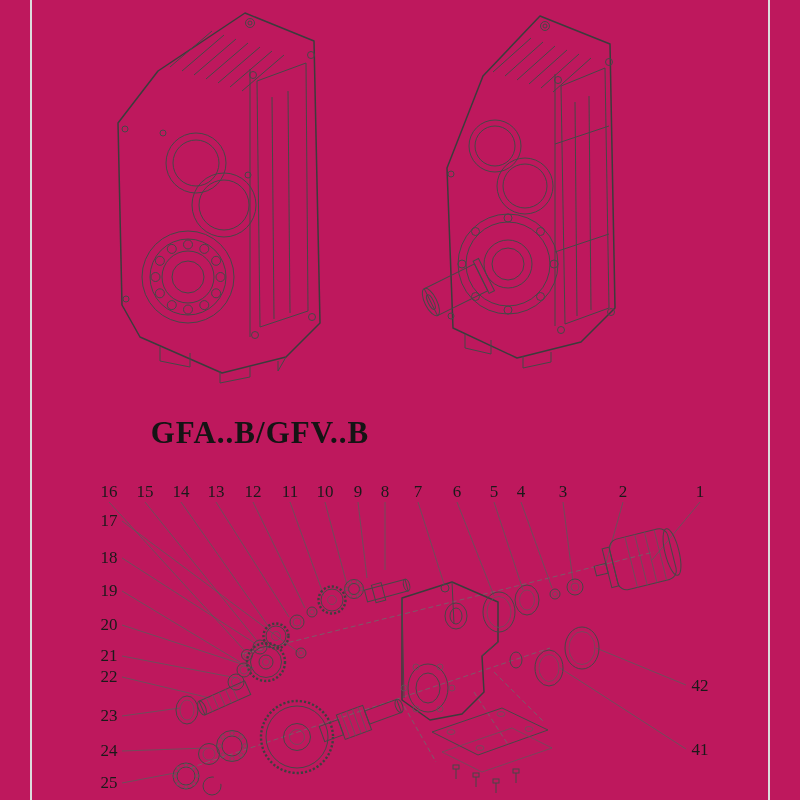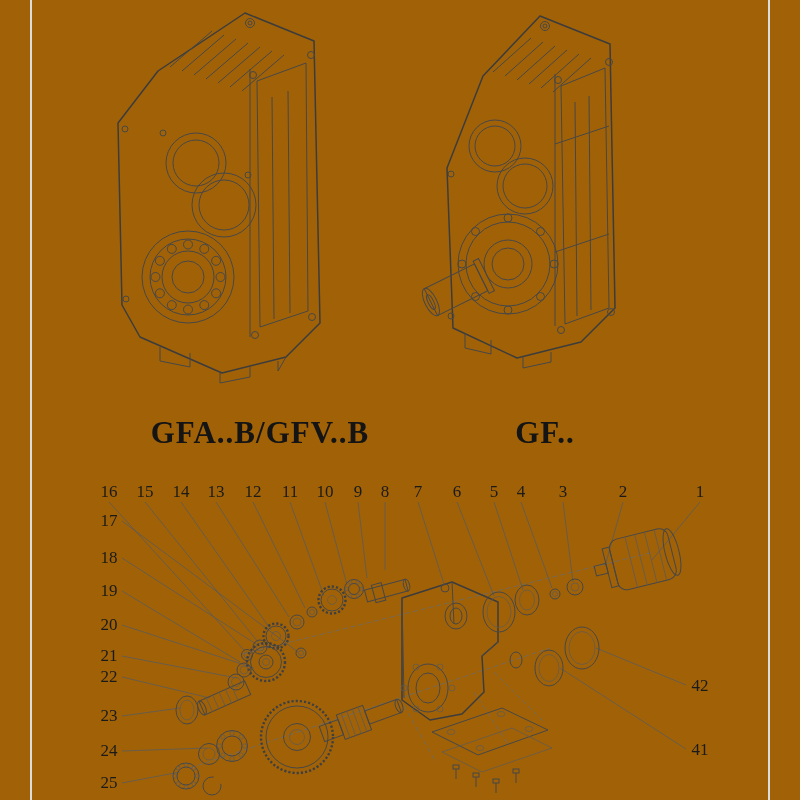--- a/index.html
+++ b/index.html
@@ -1,16 +1,16 @@
 <!DOCTYPE html>
 <html><head>
 <meta charset="utf-8">
 <style>
   html,body{margin:0;padding:0;background:#eaeaea;}
-  .page{position:relative;width:800px;height:800px;background:#a16207;overflow:hidden;
+  .page{position:relative;width:800px;height:800px;background:#be185d;overflow:hidden;
         font-family:"Liberation Serif",serif;}
   .edge-line{position:absolute;top:0;bottom:0;width:2px;background:#dcdcdc;}
   .edge-left{left:30px}
   .edge-right{left:768px}
   .drawing{position:absolute;}
   .model-label{position:absolute;font-weight:700;font-size:31px;color:#141414;
                text-align:center;letter-spacing:1px;font-family:"Liberation Serif",serif;}
   svg{display:block}
   .outline{fill:none;stroke:#3c3c3c;stroke-width:1.5;stroke-linejoin:round;}
   .detail{fill:none;stroke:#474747;stroke-width:1;}
@@ -128,21 +128,20 @@
         <ellipse cx="86" cy="0" rx="6" ry="15"></ellipse>
         <ellipse cx="86" cy="0" rx="2.8" ry="8"></ellipse>
       </g>
       <g class="detail">
         <path d="M60,326 L60,340 L86,346 L86,332 M118,348 L118,360 L146,354 L146,344"></path>
       </g>
     </svg>
   </div>
 
   <div class="model-label" style="left:110px;top:415px;width:300px">GFA..B/GFV..B</div>
-  <div class="model-label" style="left:455px;top:415px;width:180px">GF..</div>
 
   <div class="drawing" style="left:4px;top:460px">
     <svg width="800" height="340" viewBox="0 460 800 340">
 
       <g>
         <path class="dash" d="M238,654 L650,552"></path>
         <path class="dash" d="M186,768 L546,648"></path>
         <path class="dash" d="M400,706 L432,762 M470,692 L505,746 M490,672 L540,722"></path>
       </g>
 

